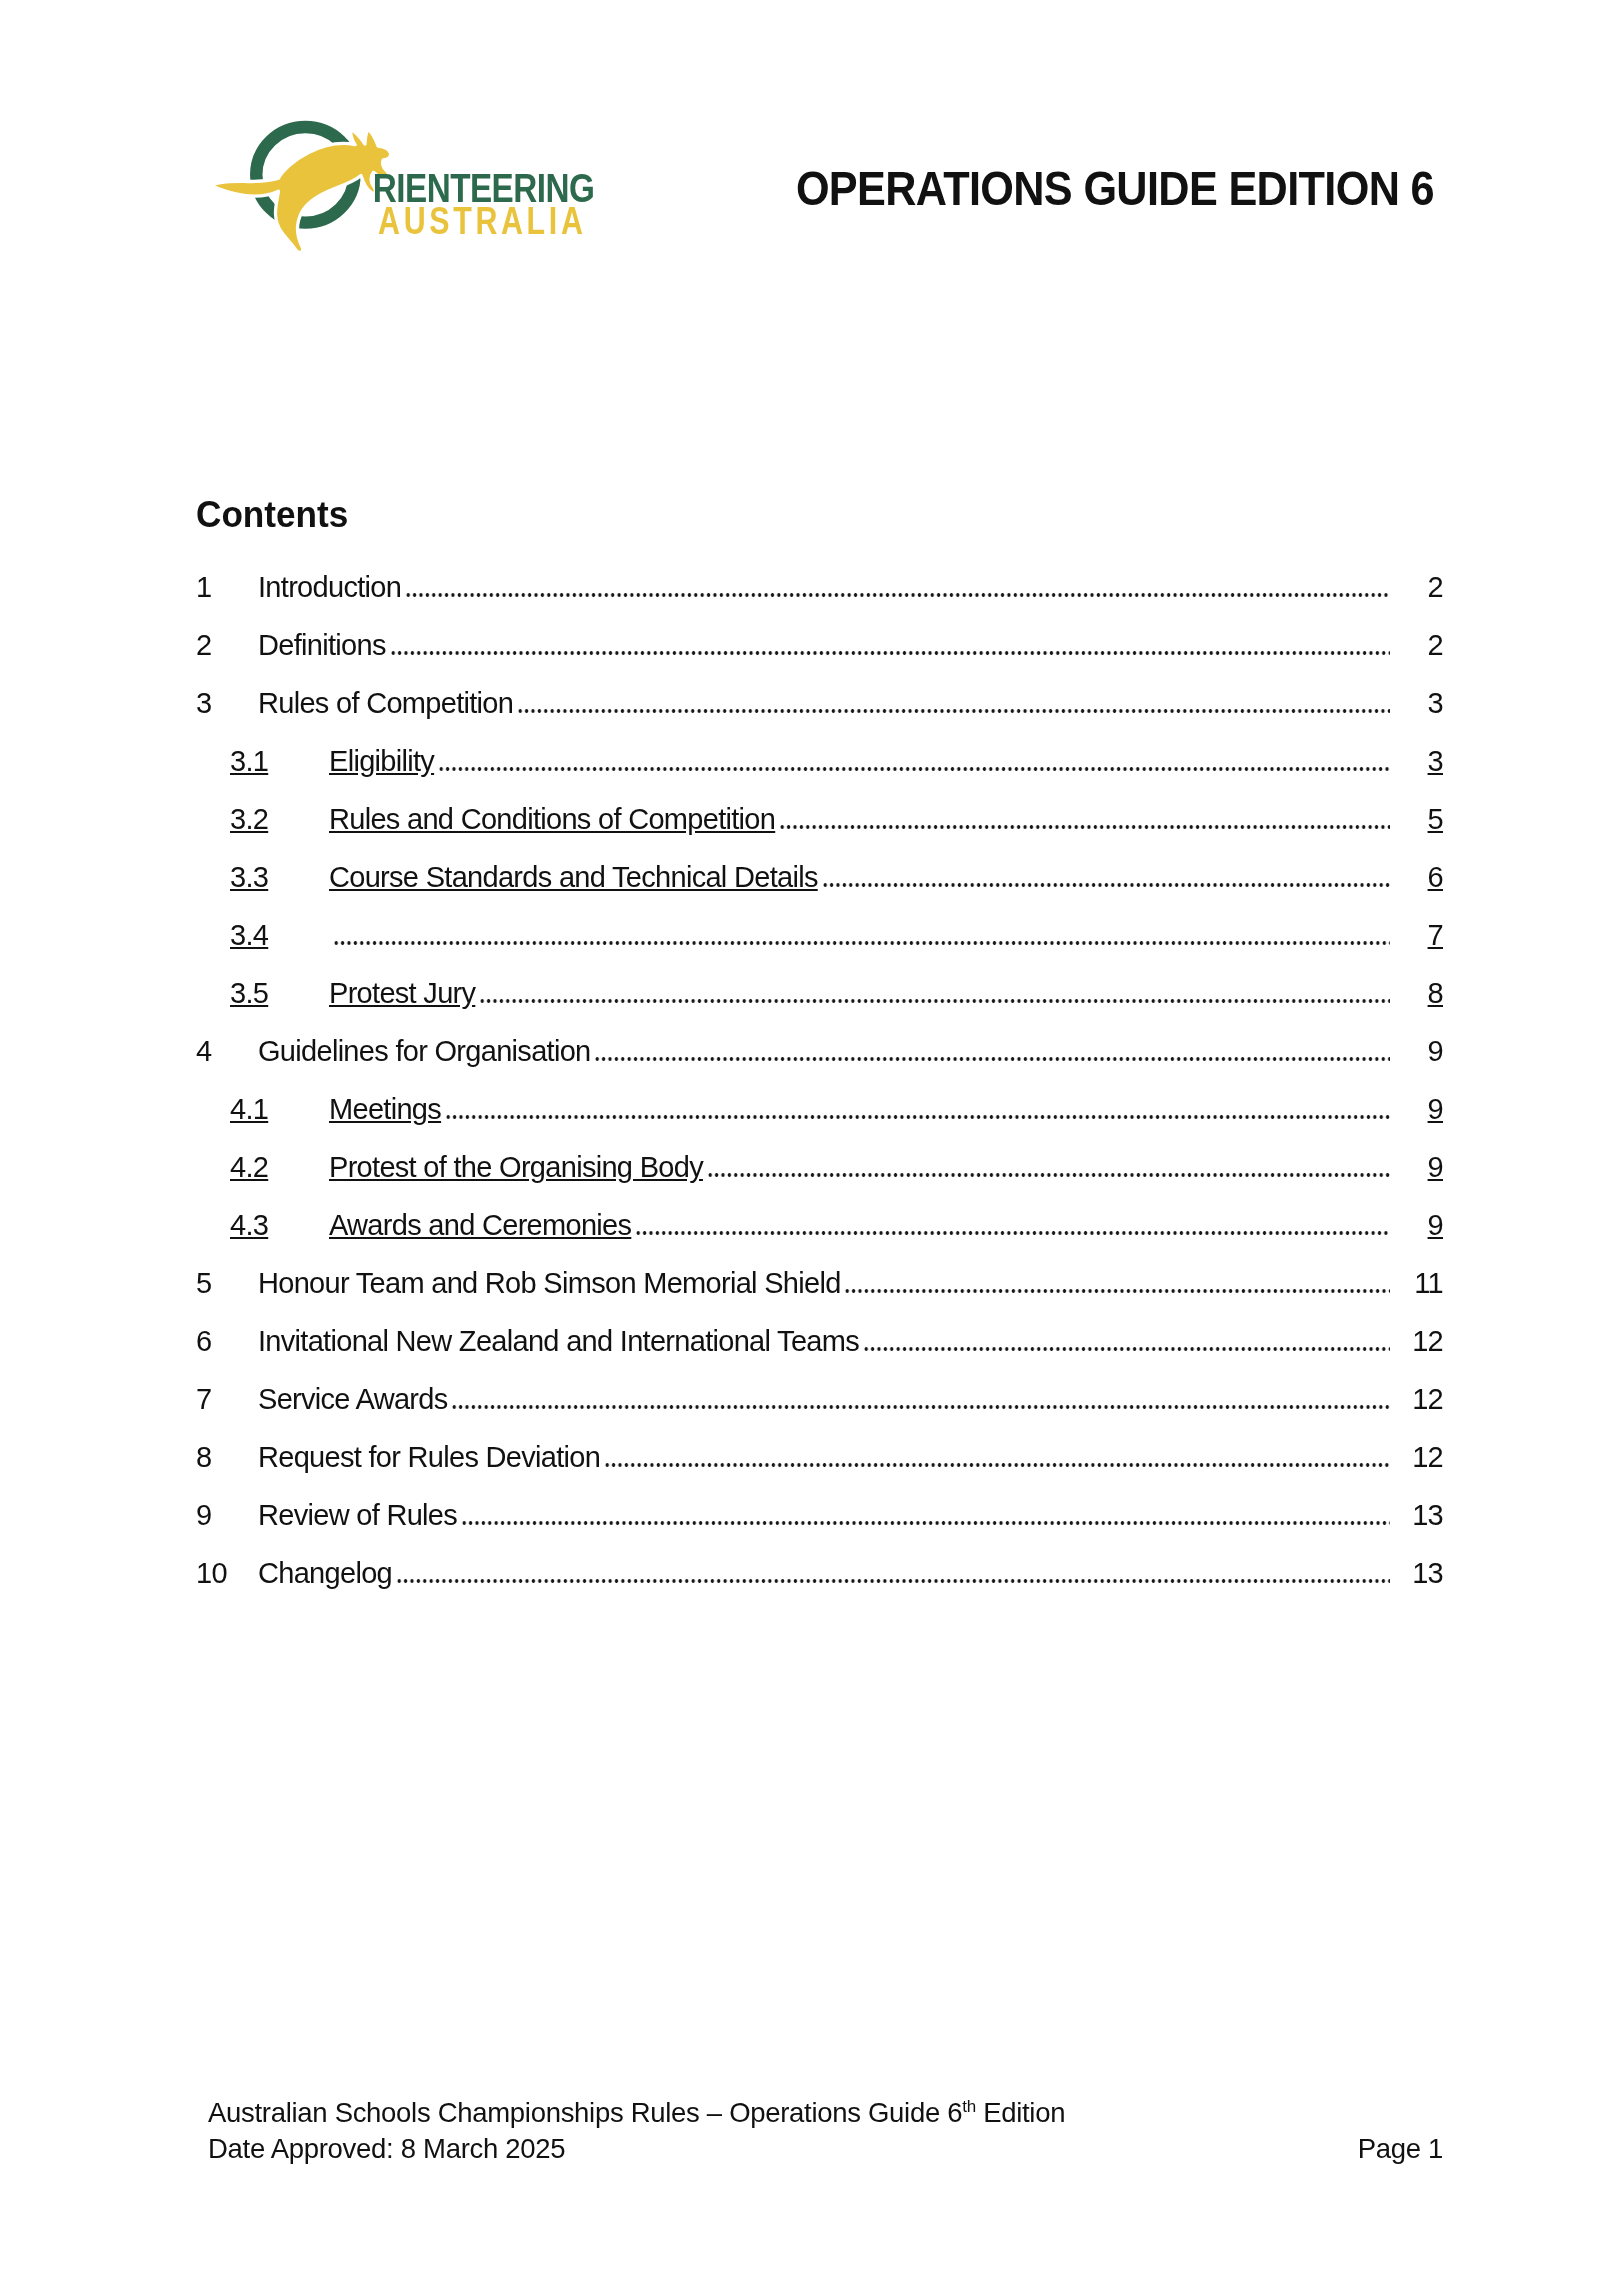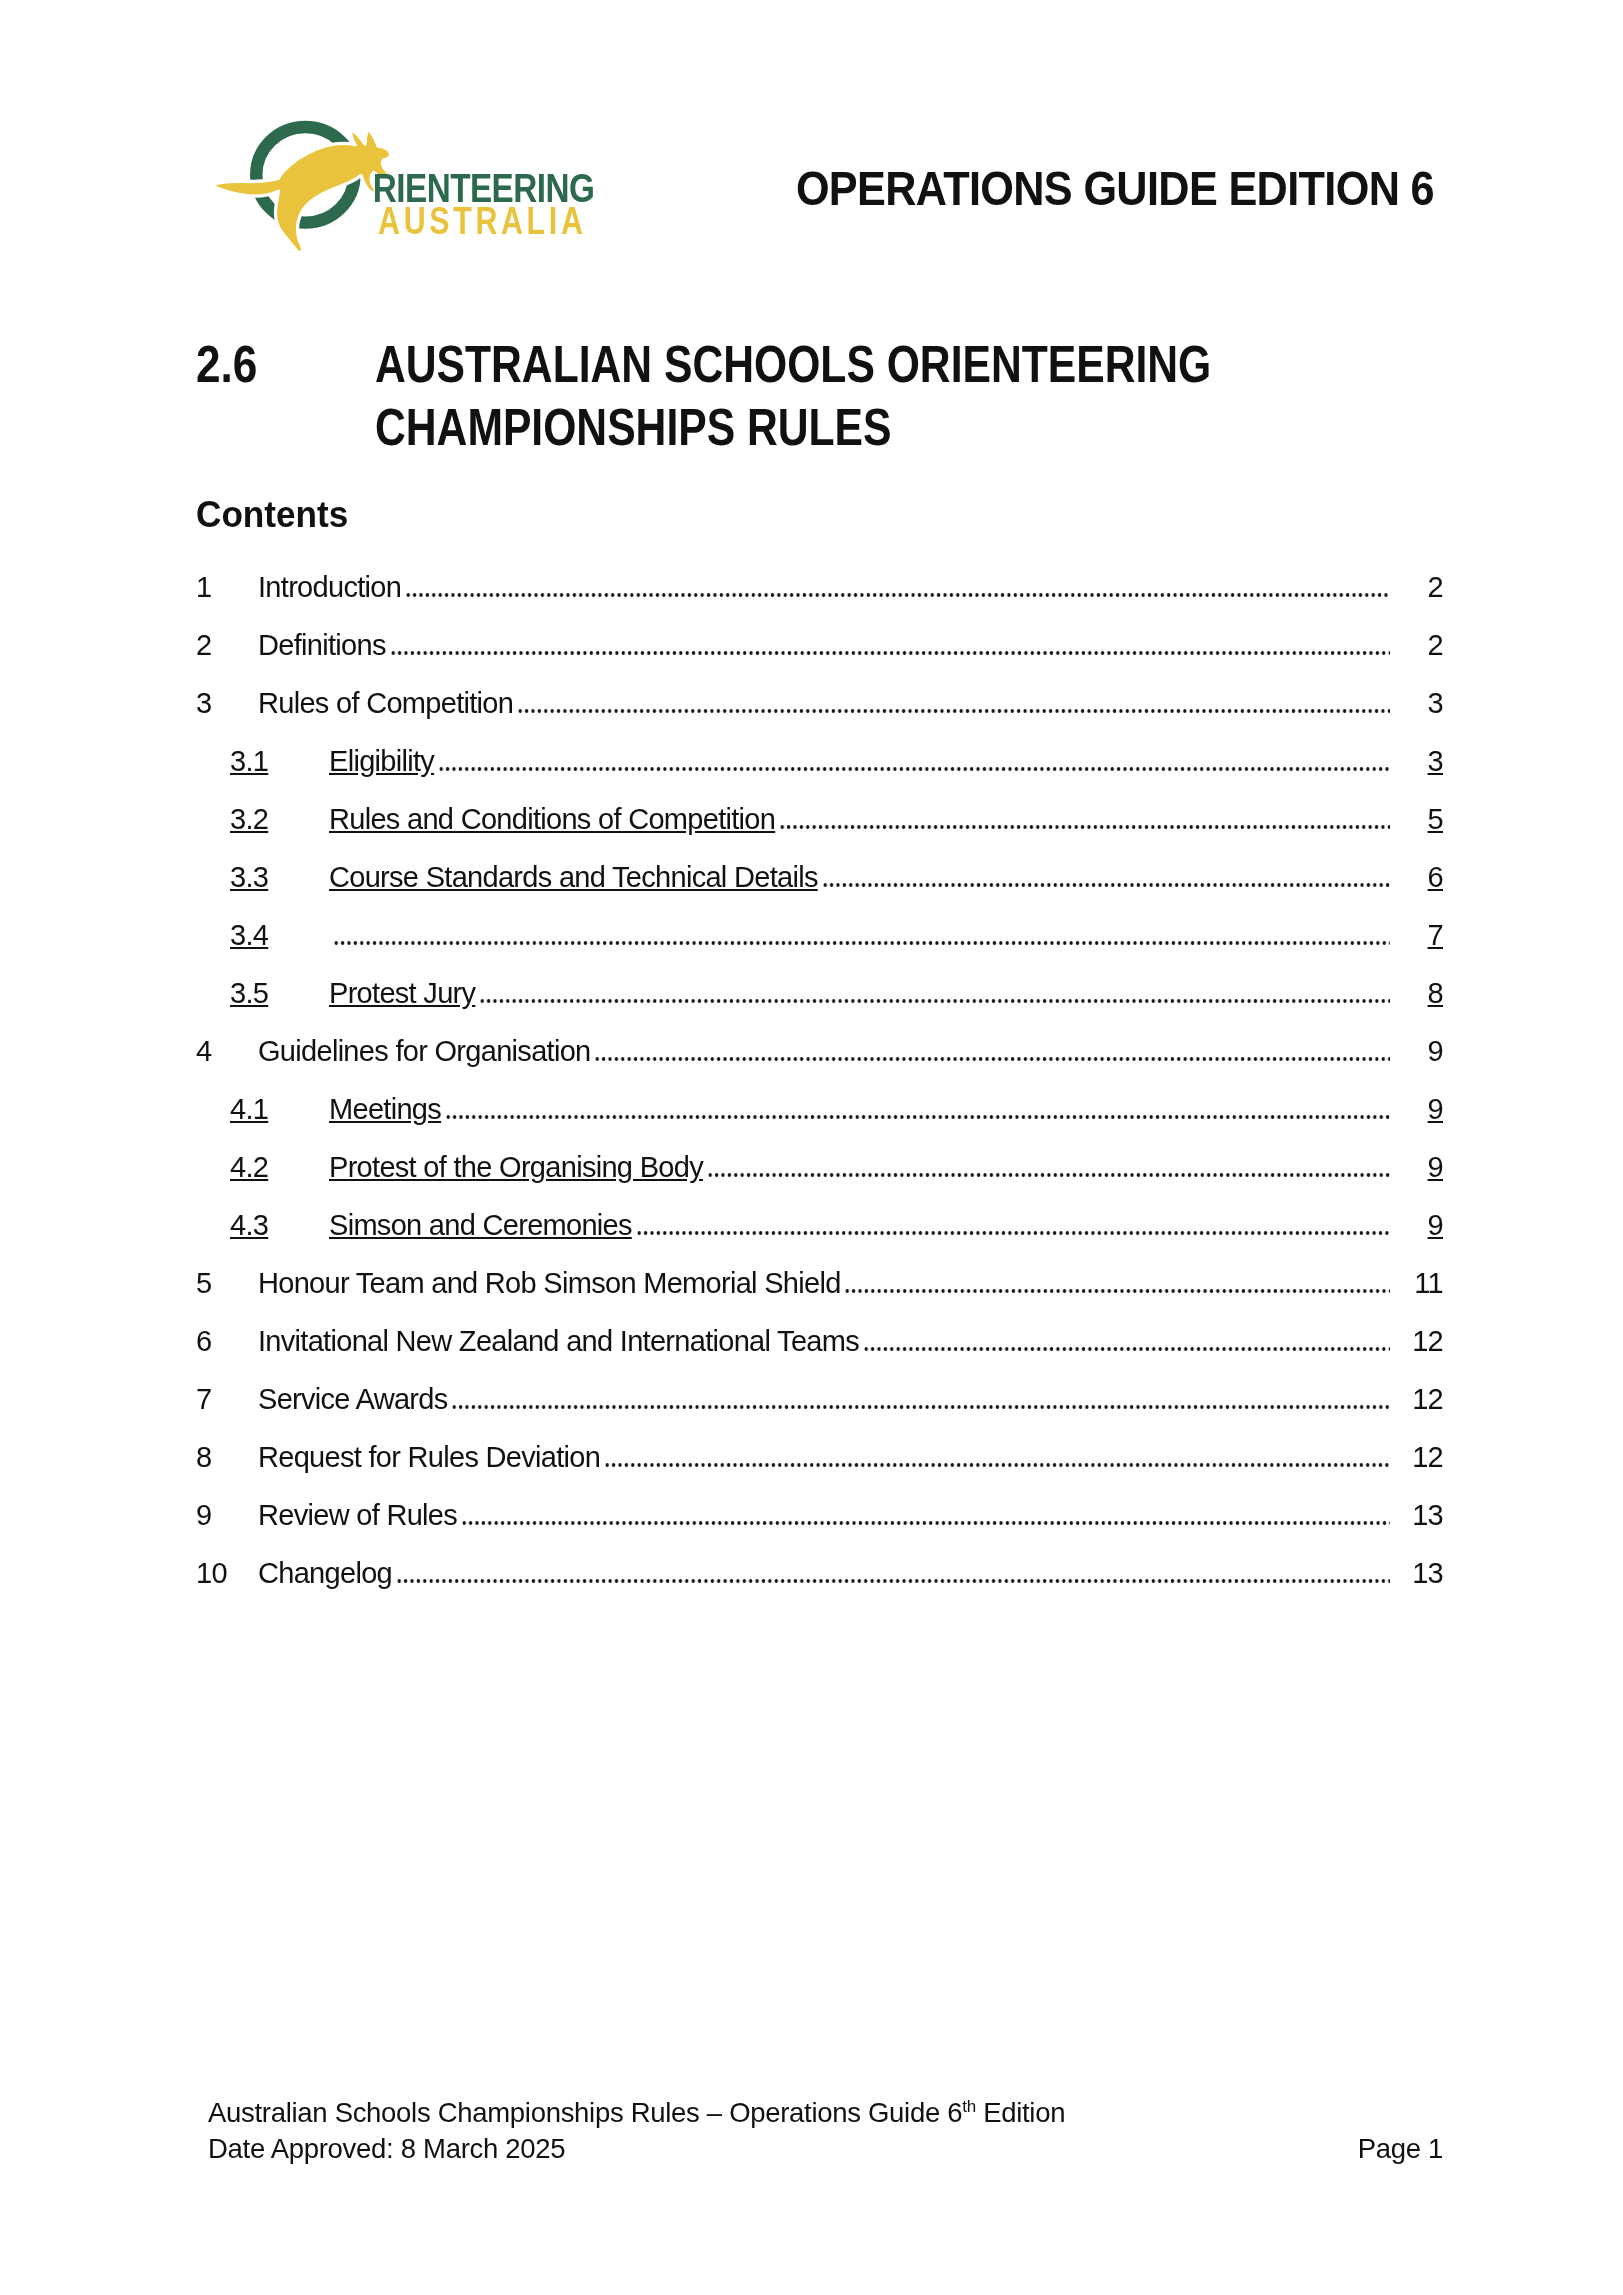--- a/index.html
+++ b/index.html
@@ -92,27 +92,20 @@
              C236 42, 239 50, 243 56
              C220 51, 196 56, 172 68
              C150 79, 133 95, 126 107
              C94 118, 52 106, 22 118 Z" fill="#EAC33C"></path>
     <text transform="translate(270,143) scale(0.82,1)" font-family="Liberation Sans, sans-serif" font-size="62" font-weight="bold" letter-spacing="-1" fill="#2D6A4D">RIENTEERING</text>
     <text transform="translate(278,192) scale(0.80,1)" font-family="Liberation Sans, sans-serif" font-size="58" font-weight="bold" letter-spacing="7" fill="#EAC33C">AUSTRALIA</text>
   </svg>
 
   <div class="doc-title">OPERATIONS GUIDE EDITION 6</div>
 
-  <div class="section-heading">
-    <div class="sec-num">2.6</div>
-    <div class="sec-title">
-      <div>AUSTRALIAN SCHOOLS ORIENTEERING</div>
-      <div>CHAMPIONSHIPS RULES</div>
-    </div>
-  </div>
 
   <div class="contents-heading">Contents</div>
 
   <div class="toc" id="toc">
       <div class="toc-row level1">
         <span class="toc-num">1</span>
         <span class="toc-title">Introduction</span>
         <span class="leader"></span>
         <span class="toc-page">2</span>
       </div>
@@ -170,21 +163,21 @@
         <span class="toc-page">9</span>
       </div>
       <div class="toc-row level2">
         <span class="toc-num">4.2</span>
         <span class="toc-title">Protest of the Organising Body</span>
         <span class="leader"></span>
         <span class="toc-page">9</span>
       </div>
       <div class="toc-row level2">
         <span class="toc-num">4.3</span>
-        <span class="toc-title">Simson and Ceremonies</span>
+        <span class="toc-title">Awards and Ceremonies</span>
         <span class="leader"></span>
         <span class="toc-page">9</span>
       </div>
       <div class="toc-row level1">
         <span class="toc-num">5</span>
         <span class="toc-title">Honour Team and Rob Simson Memorial Shield</span>
         <span class="leader"></span>
         <span class="toc-page">11</span>
       </div>
       <div class="toc-row level1">

